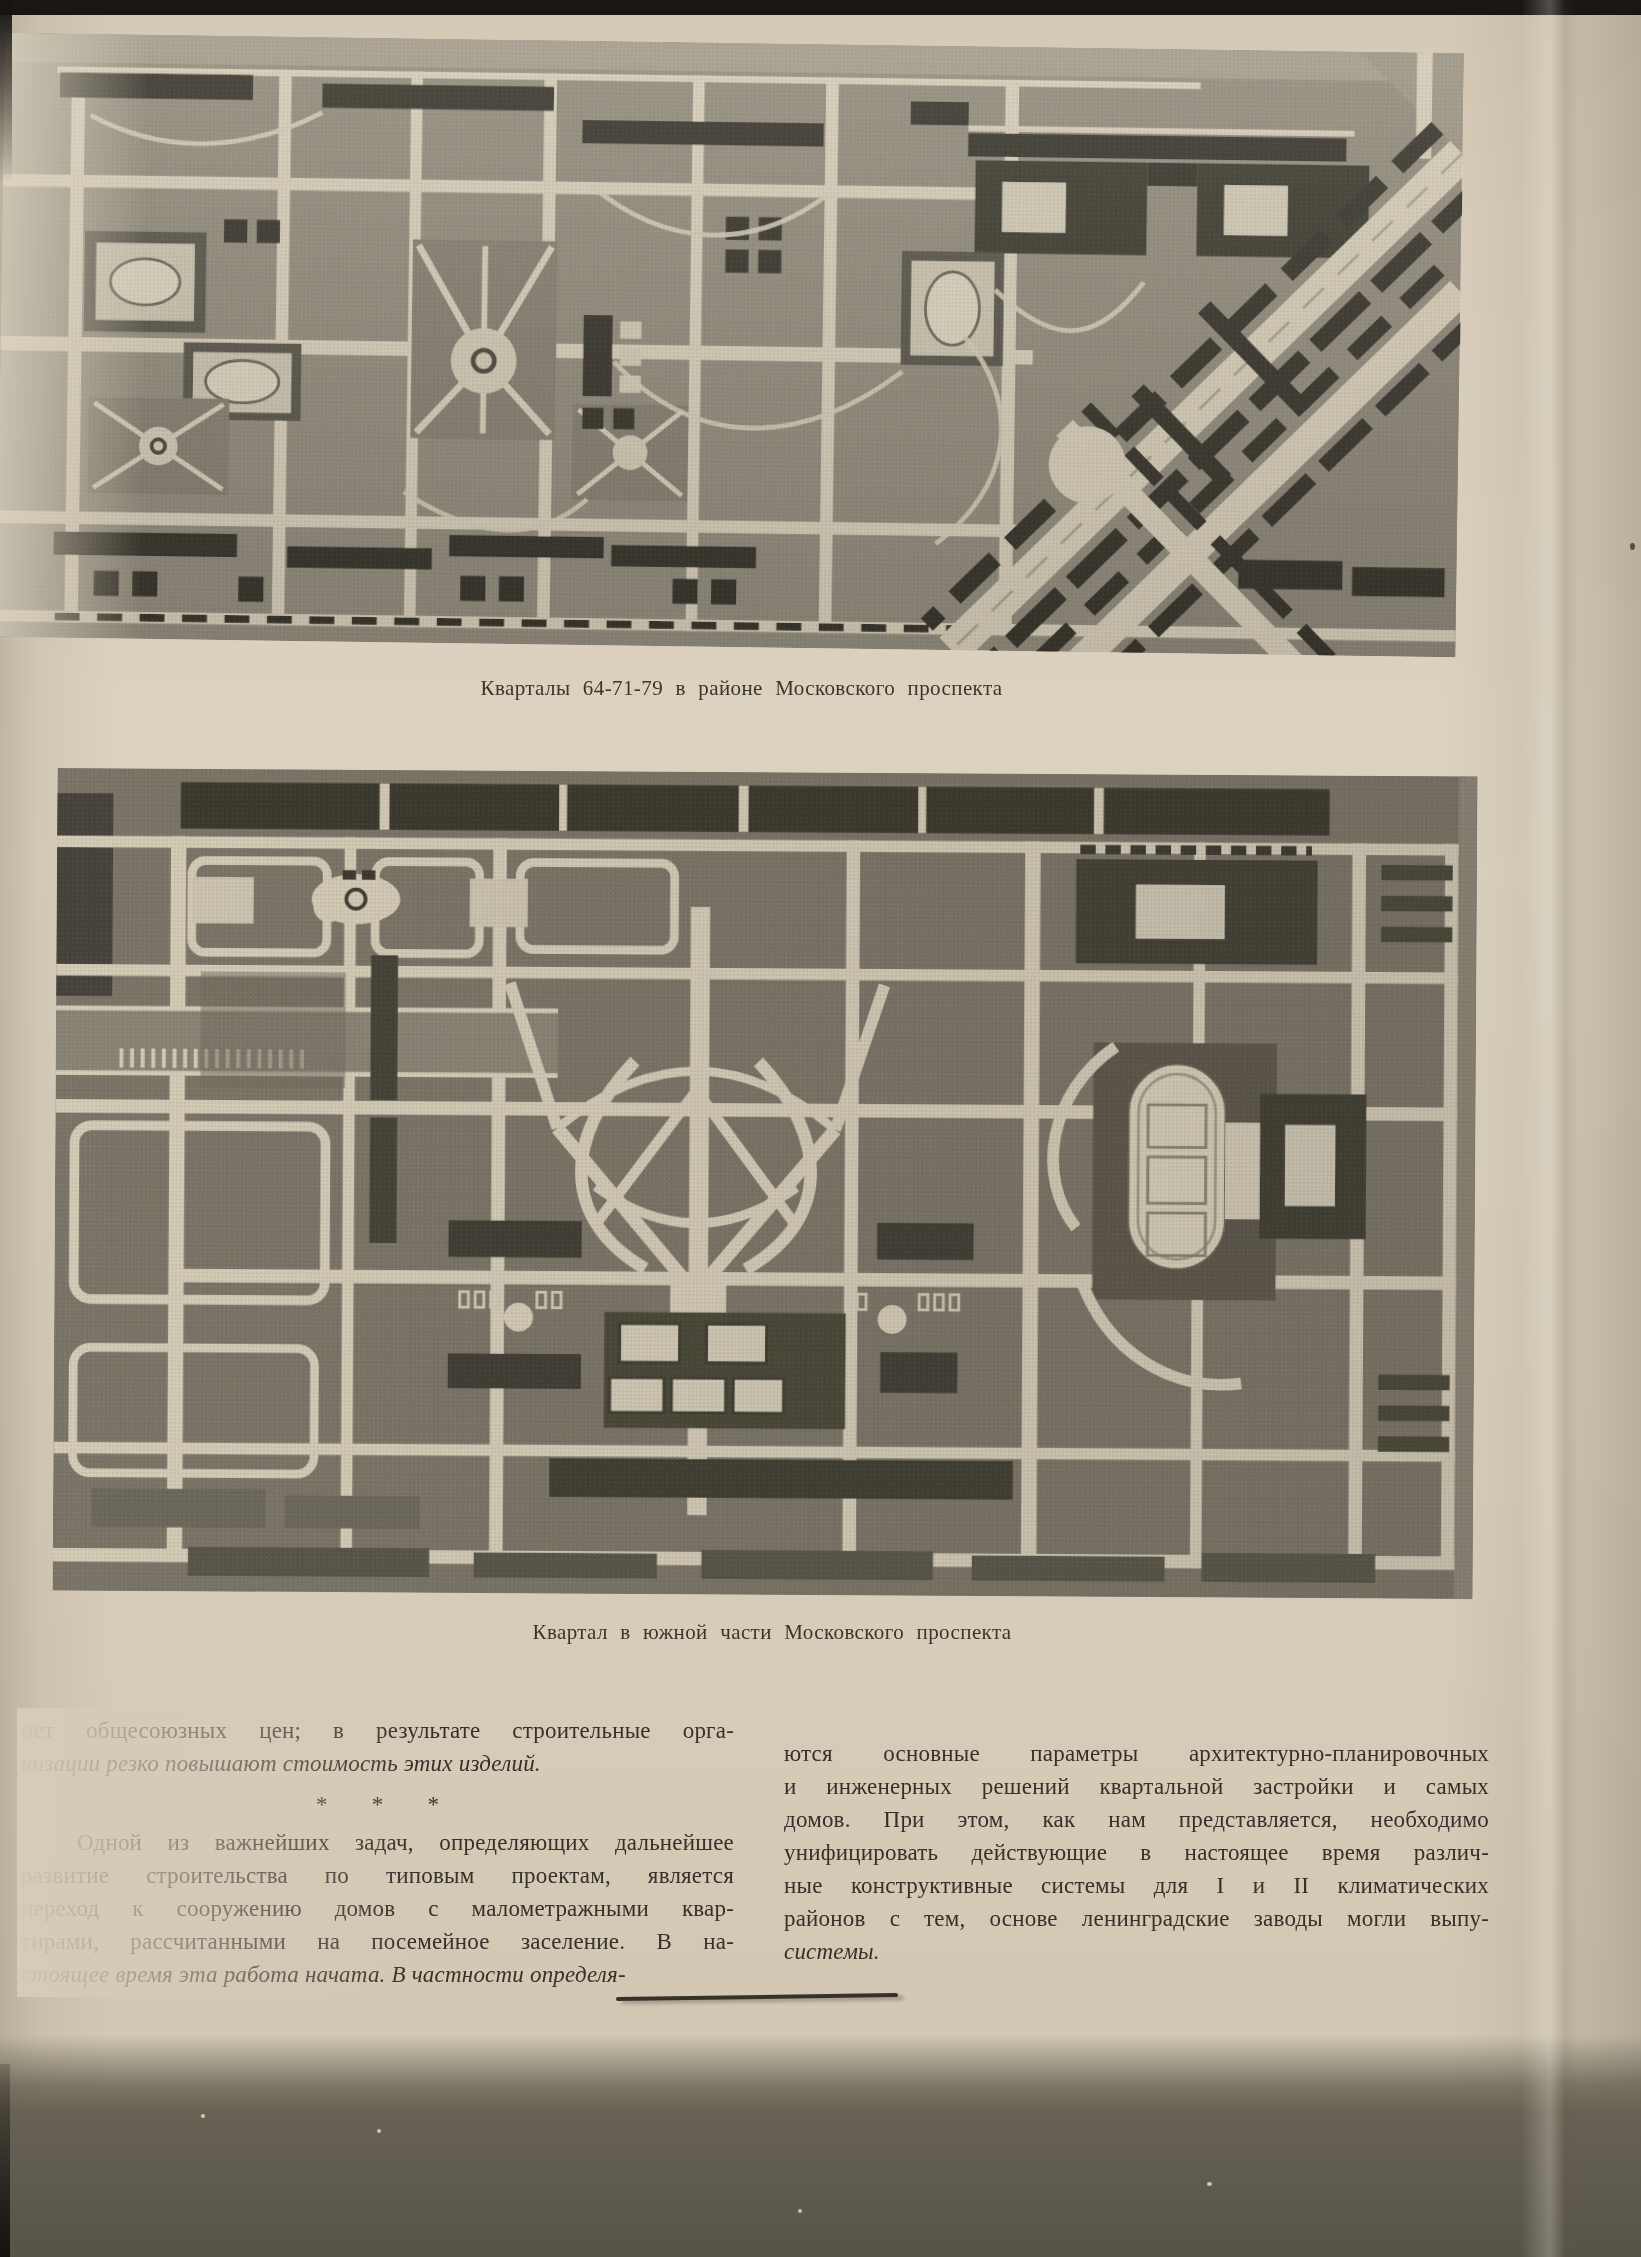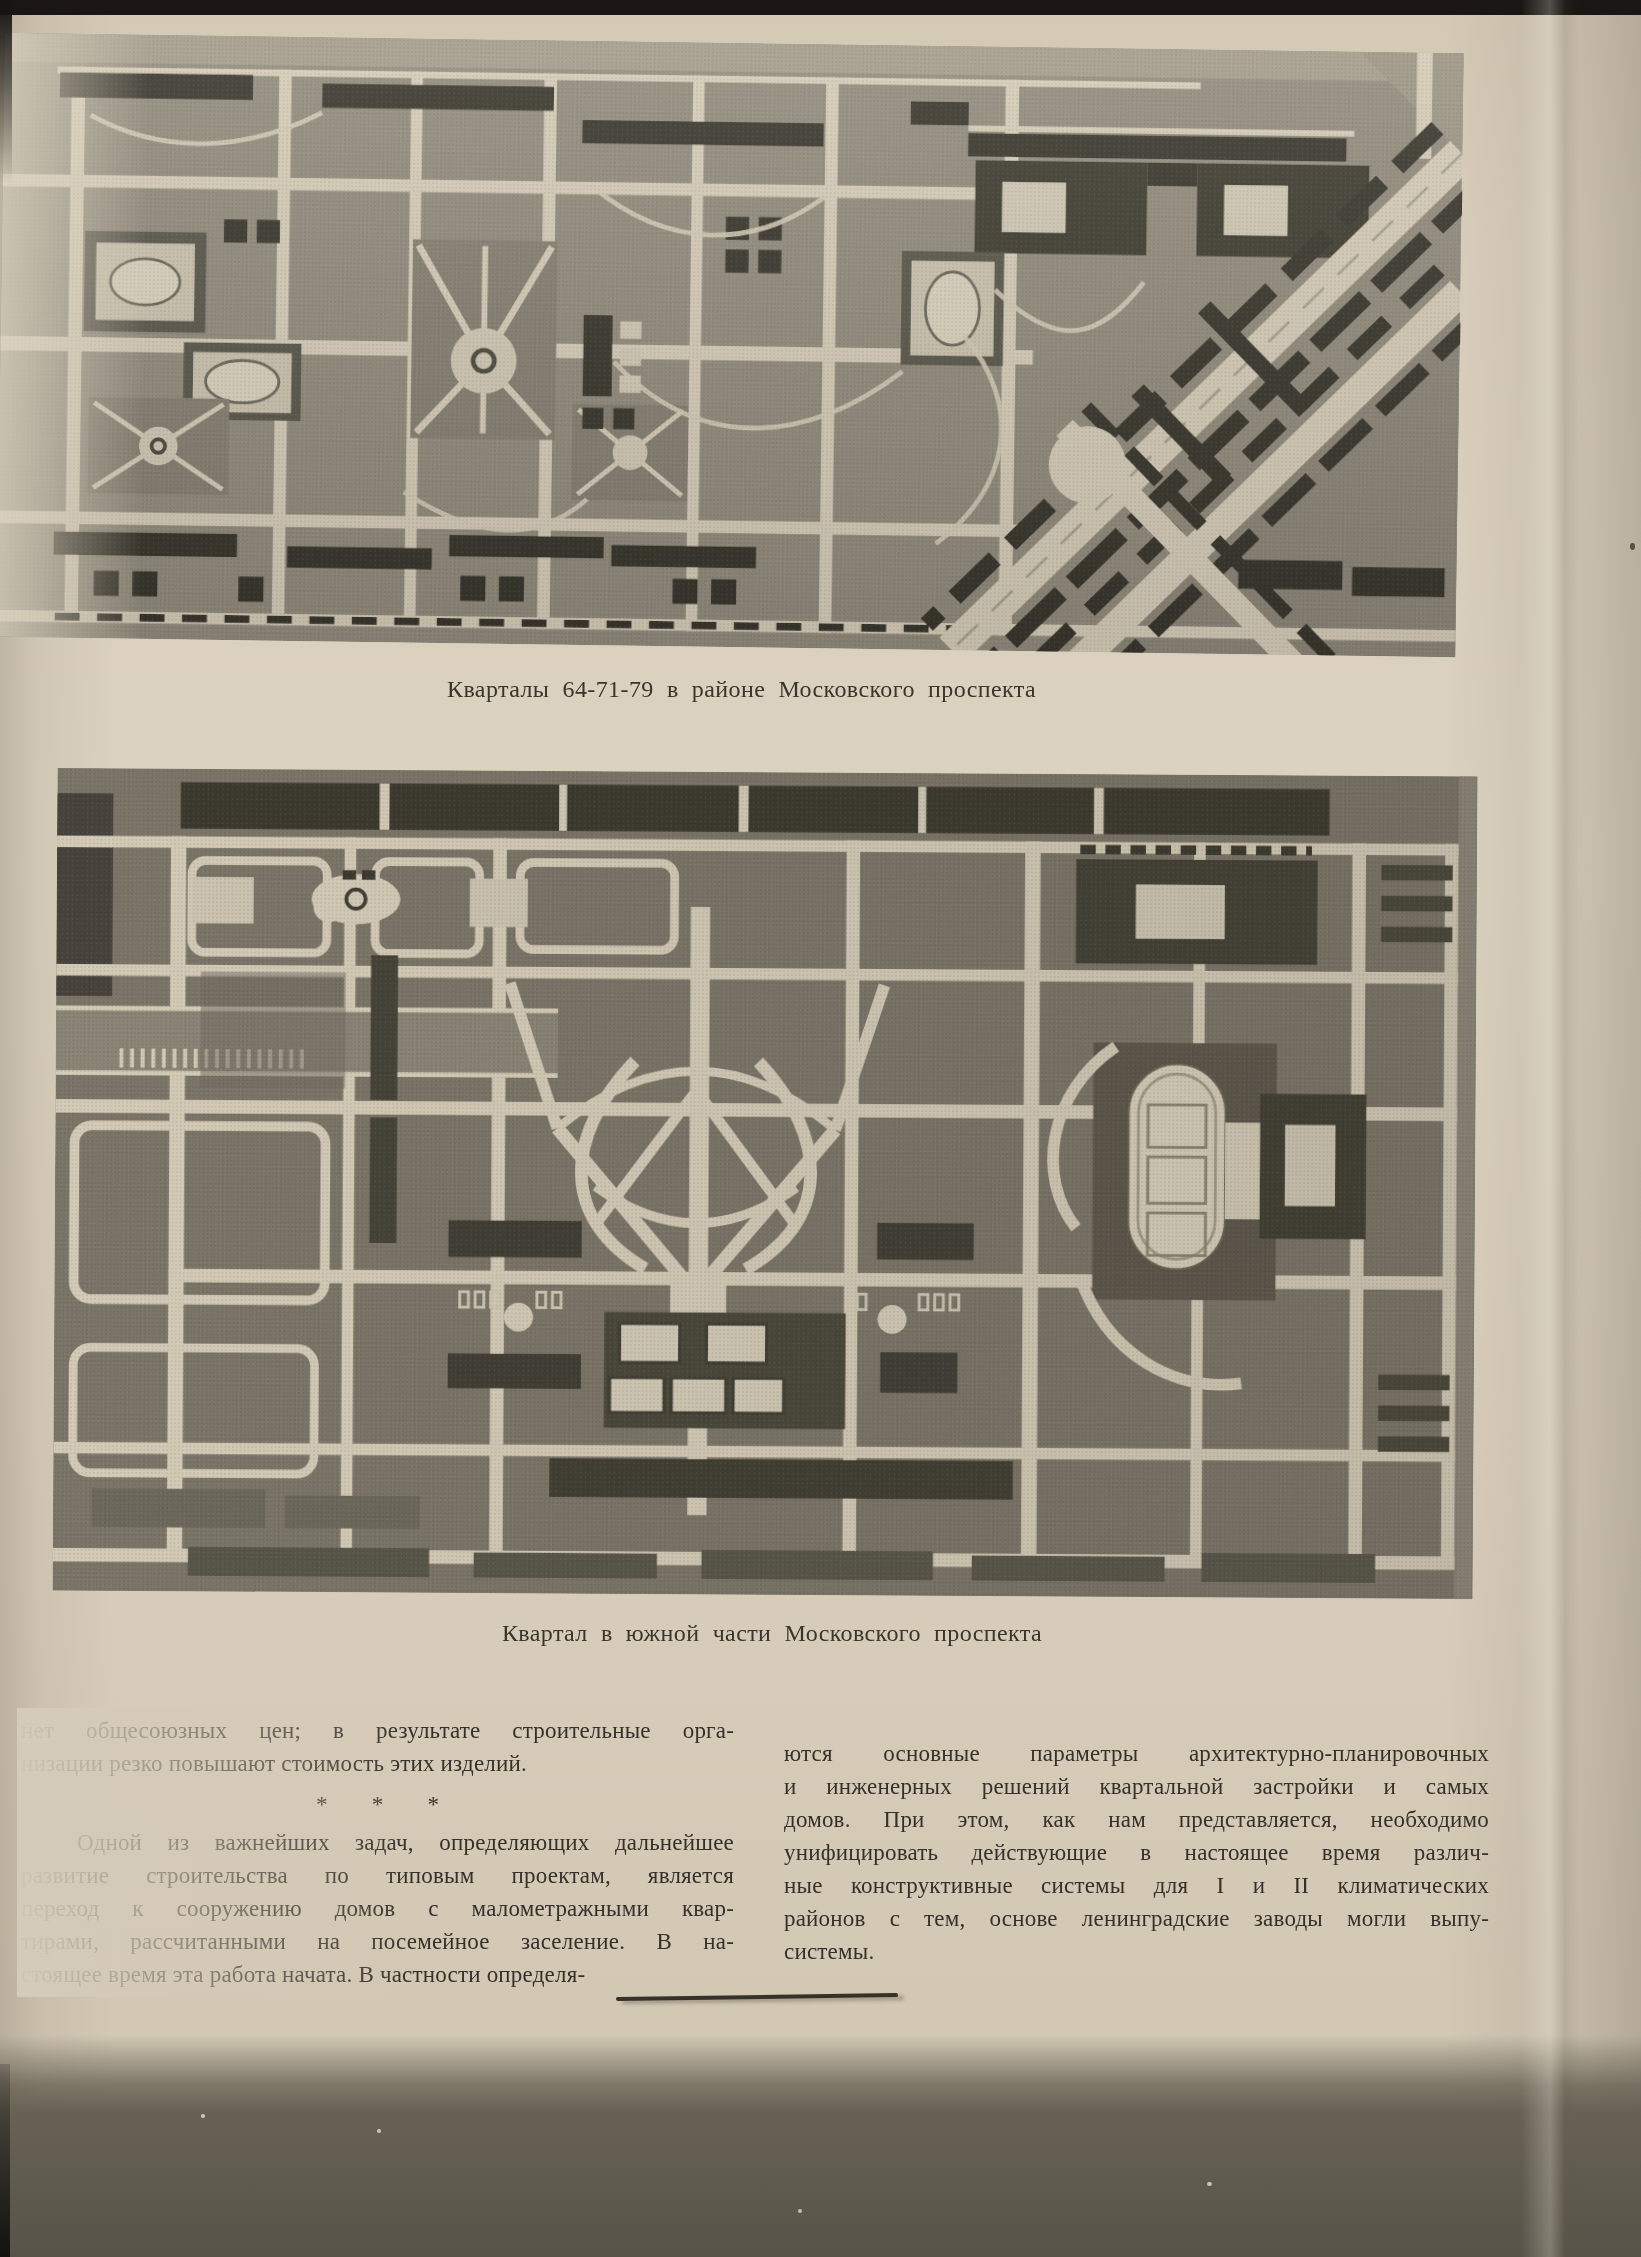--- a/index.html
+++ b/index.html
@@ -25,30 +25,30 @@
   }
   .top-edge{position:absolute;left:0;top:0;width:1641px;height:14.5px;background:var(--top_edge);}
   .left-sliver{position:absolute;left:0;top:0;width:11.6px;height:183px;
     background:linear-gradient(180deg, #171411 0, rgba(23,20,17,.55) 87px, rgba(23,20,17,0) 100%);}
   .fold-crease{position:absolute;top:0;left:1521px;width:58px;height:2257px;pointer-events:none;
     background:linear-gradient(90deg, rgba(0,0,0,0) 0, rgba(255,250,236,.25) 29px, rgba(96,88,72,.12) 44px, rgba(0,0,0,0) 58px);}
   figure{margin:0;padding:0;}
   .plan1{position:absolute;left:0;top:43px;width:1460px;height:604px;transform:rotate(0.8deg);transform-origin:50% 50%;}
   .plan2{position:absolute;left:55px;top:772px;width:1420px;height:823px;transform:rotate(0.35deg);}
   .figure-caption{
-    position:absolute;color:#3a352c;font-size:24px;letter-spacing:0.4px;word-spacing:6.8px;
+    position:absolute;color:#3a352c;font-size:21px;letter-spacing:0.4px;word-spacing:6.8px;
     text-align:center;white-space:nowrap;
   }
   .caption-1{left:0;width:1483px;top:676px;}
   .caption-2{left:16px;width:1512px;top:1620px;}
   .col{position:absolute;font-size:23px;line-height:33px;color:var(--ink);letter-spacing:0.2px;}
   .col-left{left:21px;top:1714px;width:713px;}
   .col-right{left:784px;top:1709px;width:705px;margin-top:28px;}
   .jline{text-align:justify;text-align-last:justify;}
-  .jline.end{text-align-last:left;}
+  .jline.end{text-align-last:left;font-style:italic;}
   .indent{padding-left:56px;}
   .stars{text-align:center;letter-spacing:19.3px;font-size:23px;padding:7.7px 0 5.8px 19.3px;color:#3a352c;}
   .col-left .fade{position:absolute;inset:-5.8px -3.9px;pointer-events:none;
     background:linear-gradient(90deg, rgba(214,204,186,.96) 0, rgba(212,202,184,.78) 14%, rgba(212,202,184,.45) 30%, rgba(212,202,184,0) 55%);}
   .divider-rule{position:absolute;left:616px;top:1995px;width:282px;height:3.9px;background:#36322a;
     transform:rotate(-0.8deg);border-radius:1.9px;box-shadow:5.8px 2.9px 3.9px rgba(54,50,42,.35);}
   .bottom-band{position:absolute;left:0;top:2035px;width:1641px;height:222px;
     background:linear-gradient(180deg, rgba(97,92,79,0) 0, rgba(97,92,79,.75) 50px, #676254 77px, #615c50 135px, #585348 222px);}
   .bottom-band .corner{position:absolute;left:0;top:29px;width:9.7px;height:193px;background:linear-gradient(180deg,rgba(20,18,15,.2),#14120f);}
   .speck{position:absolute;border-radius:50%;}

